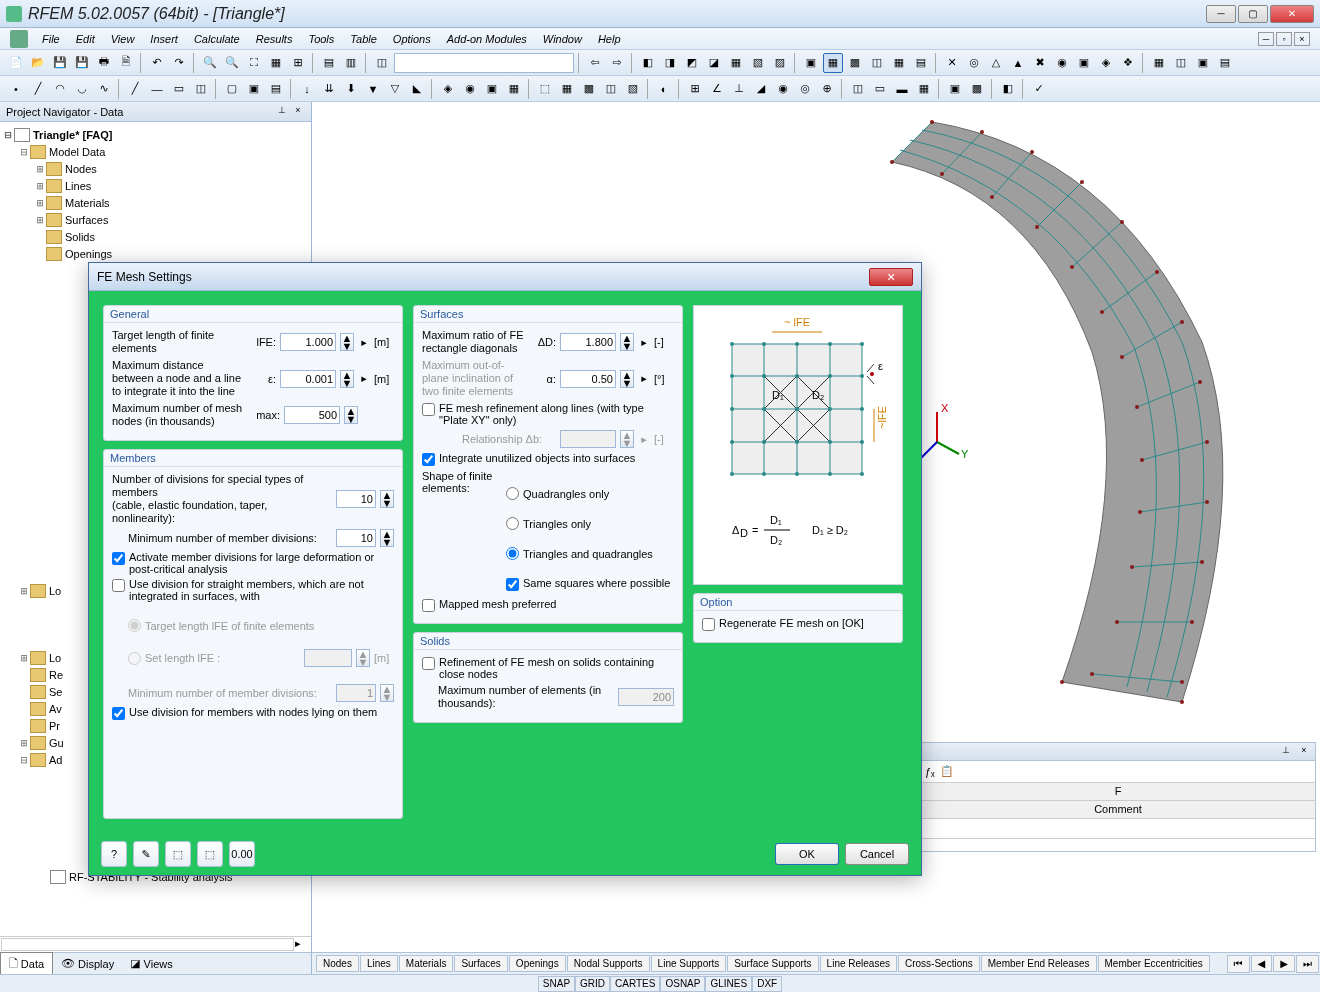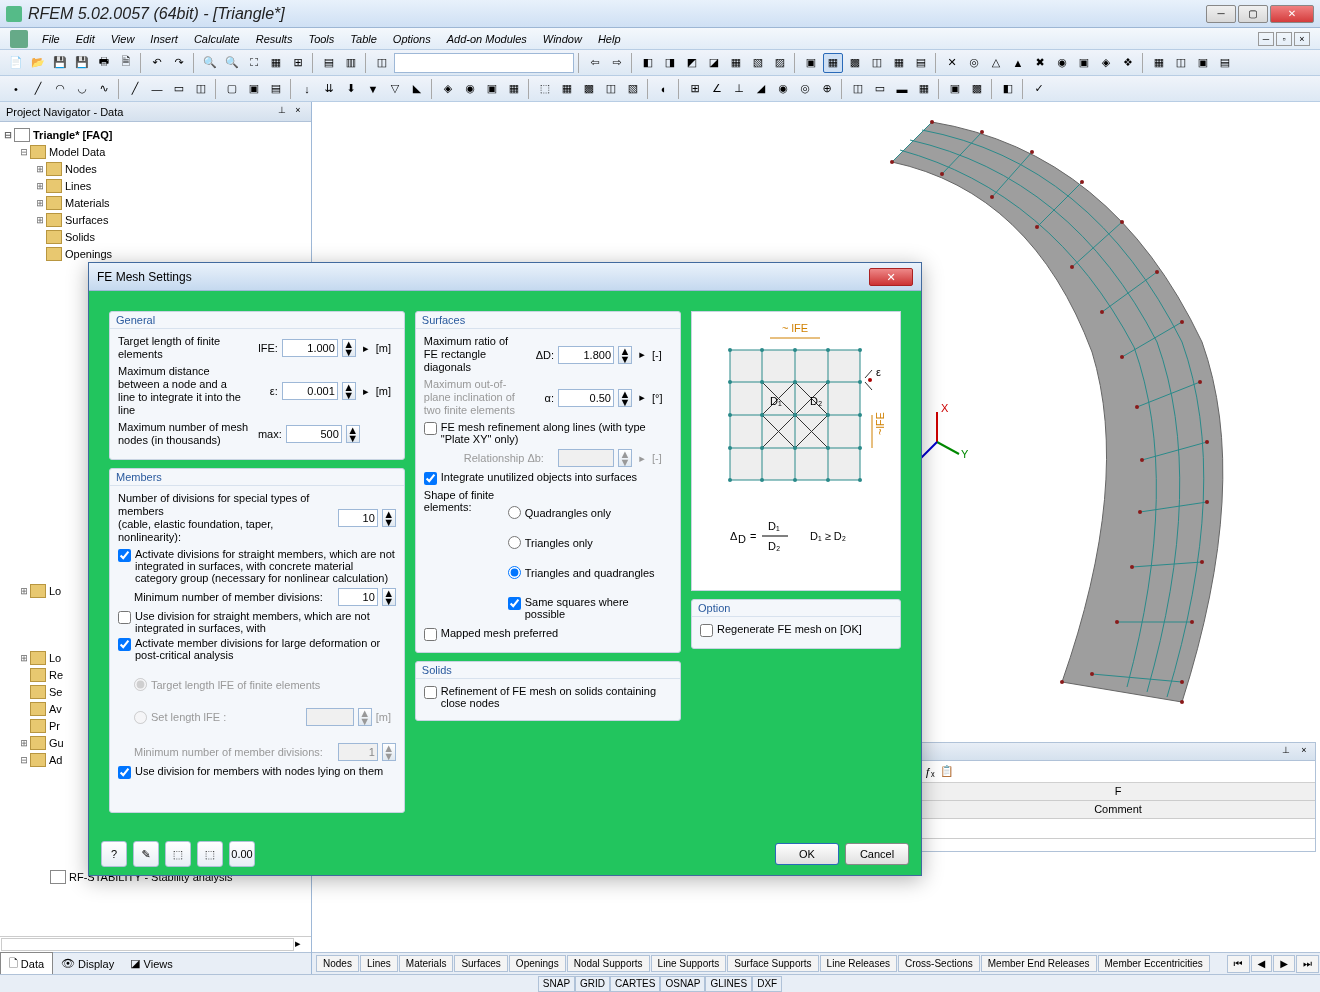--- a/index.html
+++ b/index.html
@@ -62,21 +62,21 @@
 
 
 .statusbar{height:18px;background:#e8eef6;border-top:1px solid #b0c2d8;display:flex;justify-content:center;align-items:center;gap:0;position:absolute;bottom:0;left:0;right:0;}
 .sb-cell{border:1px solid #b0c2d8;padding:0 4px;height:16px;line-height:14px;font-size:10px;}
 
 
 .dialog{position:absolute;left:88px;top:262px;width:834px;height:614px;background:#22c55e;border:1px solid #426a9e;box-shadow:0 4px 20px rgba(0,0,0,.3);}
 .dlg-title{height:28px;background:linear-gradient(#eaf2fb,#c5d9ef);display:flex;align-items:center;padding:0 8px;border-bottom:1px solid #9eb8d7;}
 .dlg-title-text{flex:1;font-size:12px;}
 .dlg-close{width:44px;height:18px;background:linear-gradient(#e88,#c33);color:#fff;text-align:center;border-radius:2px;border:1px solid #a22;line-height:16px;}
-.dlg-body{padding:20px;display:flex;gap:10px;height:calc(100% - 28px - 42px);}
+.dlg-body{padding:14px;display:flex;gap:10px;height:calc(100% - 28px - 42px);}
 .dlg-col{display:flex;flex-direction:column;gap:8px;}
 .dlg-col.left{width:300px;}
 .dlg-col.mid{width:270px;}
 .dlg-col.right{width:210px;}
 .group{border:1px solid #c8d4e2;border-radius:3px;padding:8px 8px 8px 8px;background:#f4f7fb;}
 .group-title{color:#2a5a9e;margin:-8px -8px 6px -8px;padding:2px 6px;border-bottom:1px solid #d8e2ee;}
 .field-row{display:flex;align-items:center;margin:4px 0;gap:4px;}
 .field-label{flex:1;line-height:13px;}
 .field-sym{width:28px;text-align:right;}
 .num-input{width:56px;height:18px;border:1px solid #9eb8d7;text-align:right;padding-right:2px;background:#fff;}
@@ -523,39 +523,35 @@
       <div class="group" style="flex:1;">
         <div class="group-title">Members</div>
         <div class="field-row">
           <div class="field-label"><span>Number of divisions for special types of members</span><br><span>(cable, elastic foundation, taper, nonlinearity):</span></div>
           <input class="num-input" style="width: 40px;" value="10">
           <div class="spin">
               <div>▲</div>
               <div>▼</div>
             </div>
         </div>
-        <div class="chk">
-            <input type="checkbox" checked="" style="">
-            <span>Activate divisions for straight members, which are not integrated in surfaces, with concrete material category group (necessary for nonlinear calculation)</span>
-          </div>
         <div class="field-row" style="padding-left:16px;">
           <div class="field-label">Minimum number of member divisions:</div>
           <input class="num-input" style="width: 40px;" value="10">
           <div class="spin">
               <div>▲</div>
               <div>▼</div>
             </div>
         </div>
         <div class="chk">
+            <input type="checkbox" checked="" style="">
+            <span>Activate member divisions for large deformation or post-critical analysis</span>
+          </div>
+        <div class="chk">
             <input type="checkbox" style="">
             <span>Use division for straight members, which are not integrated in surfaces, with</span>
-          </div>
-        <div class="chk">
-            <input type="checkbox" checked="" style="">
-            <span>Activate member divisions for large deformation or post-critical analysis</span>
           </div>
         <div class="rad disabled" style="padding-left:16px;">
             <input type="radio" checked="" disabled="" style="">
             <span>Target length lFE of finite elements</span>
           </div>
         <div class="rad disabled" style="padding-left:16px;">
             <input type="radio" disabled="" style="">
             <span>Set length lFE :</span>
           <div style="flex:1"></div>
           <input class="num-input ro" style="width: 48px;" disabled="">
@@ -649,20 +645,24 @@
             <span>Mapped mesh preferred</span>
           </div>
       </div>
 
       <div class="group">
         <div class="group-title">Solids</div>
         <div class="chk">
             <input type="checkbox" style="">
             <span>Refinement of FE mesh on solids containing close nodes</span>
           </div>
+        <div class="field-row" style="padding-left:16px;">
+          <div class="field-label">Maximum number of elements (in thousands):</div>
+          <input class="num-input ro" disabled="" value="200" style="">
+        </div>
       </div>
     </div>
 
     <div class="dlg-col right">
       <div class="diagram">
         <svg width="194" height="264" viewBox="0 0 194 264">
 
           <text x="95" y="12" fill="#d08000" font-size="11" text-anchor="middle">~ lFE</text>
           <path d="M 70 18 L 120 18" stroke="#d08000"></path>
 

